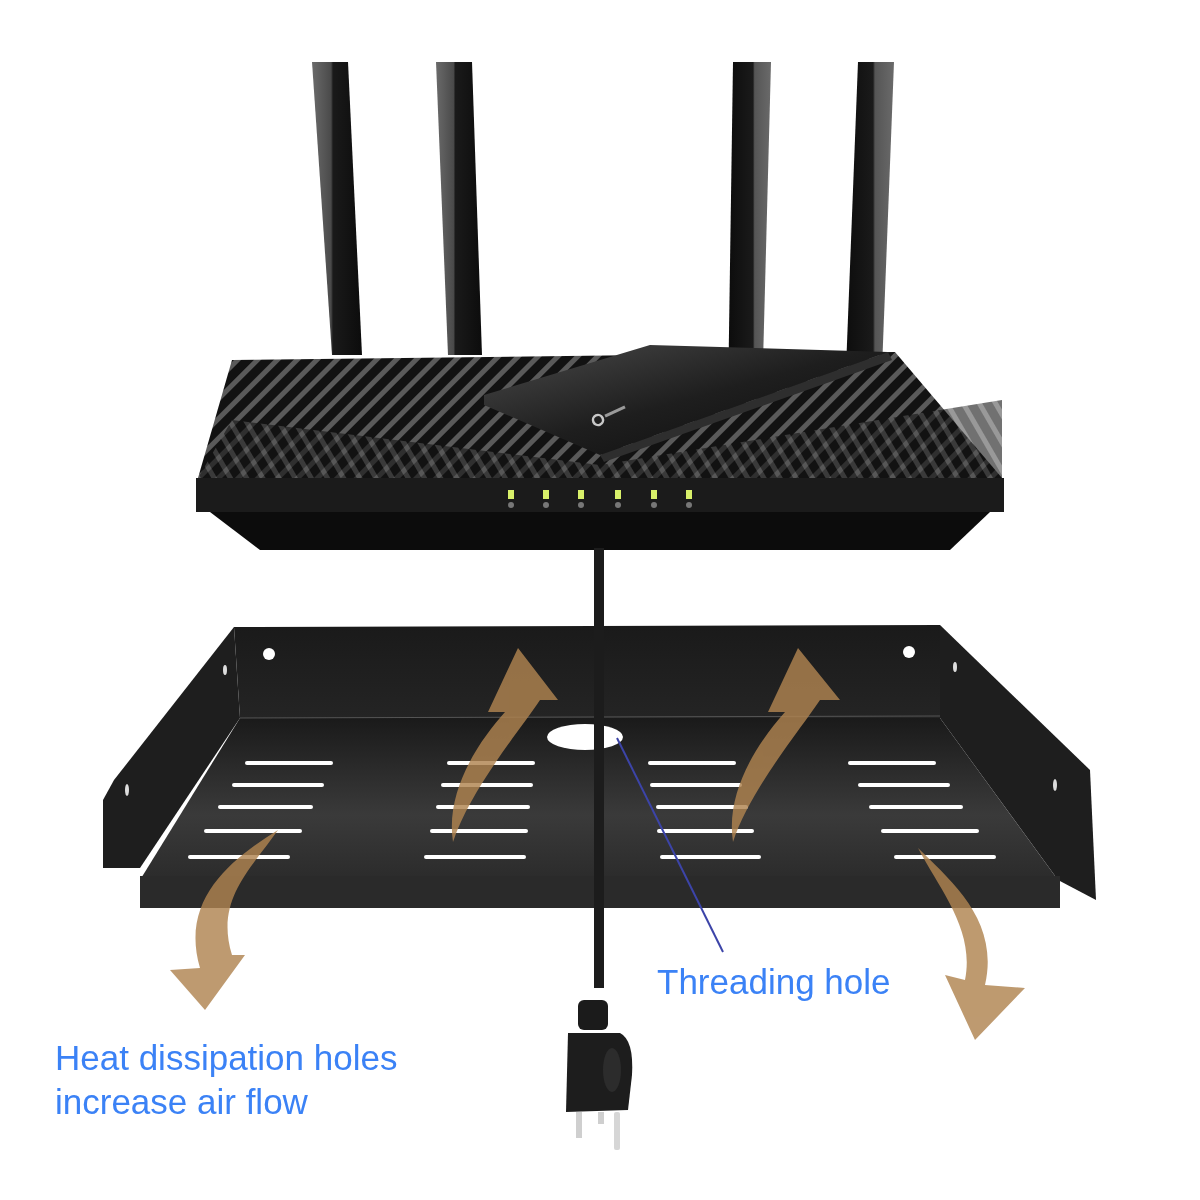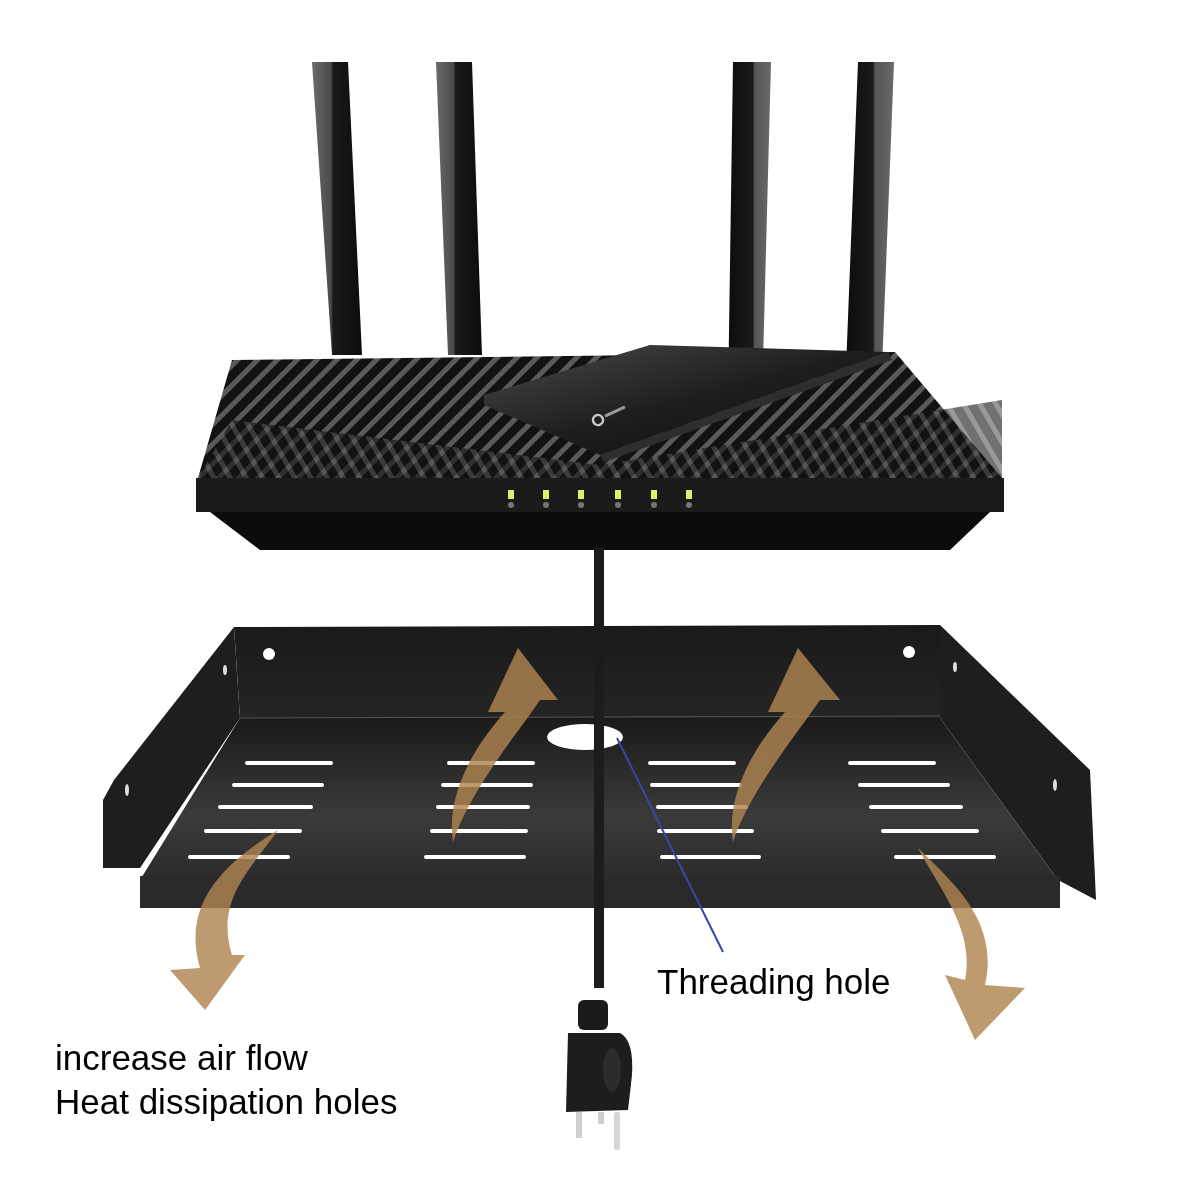--- a/index.html
+++ b/index.html
@@ -1,19 +1,19 @@
 <!DOCTYPE html>
 <html><head>
   <meta charset="utf-8">
   <style>
     html, body { margin: 0; padding: 0; background: #ffffff; }
     body { width: 1200px; height: 1200px; position: relative; overflow: hidden;
            font-family: "Liberation Sans", sans-serif; }
     .scene { position: absolute; left: 0; top: 0; width: 1200px; height: 1200px; }
-    .label { position: absolute; color: #000000; font-family: "Liberation Sans", sans-serif;
+    .label { position: absolute; color: #3b82f6; font-family: "Liberation Sans", sans-serif;
              font-size: 35px; line-height: 44px; white-space: nowrap; letter-spacing: 0px; }
     .label-threading { left: 657px; top: 960px; }
     .label-heat { left: 55px; top: 1036px; }
     .label-heat span { display: block; }
   </style>
 </head>
 <body>
 
 <svg class="scene" viewBox="0 0 1200 1200" width="1200" height="1200" xmlns="http://www.w3.org/2000/svg">
   <defs>
@@ -167,15 +167,15 @@
     <ellipse cx="612" cy="1070" rx="9" ry="22" fill="#2c2c2c"></ellipse>
     <rect x="576" y="1112" width="6" height="26" fill="#cfcfcf"></rect>
     <rect x="598" y="1112" width="6" height="12" fill="#cfcfcf"></rect>
     <rect x="614" y="1112" width="6" height="38" rx="2" fill="#d6d6d6"></rect>
   </g>
 </svg>
 
 <div class="label label-threading">Threading hole</div>
 
 <div class="label label-heat">
+  <span>Heat dissipation holes</span>
   <span>increase air flow</span>
-  <span>Heat dissipation holes</span>
 </div>
 
 </body></html>

